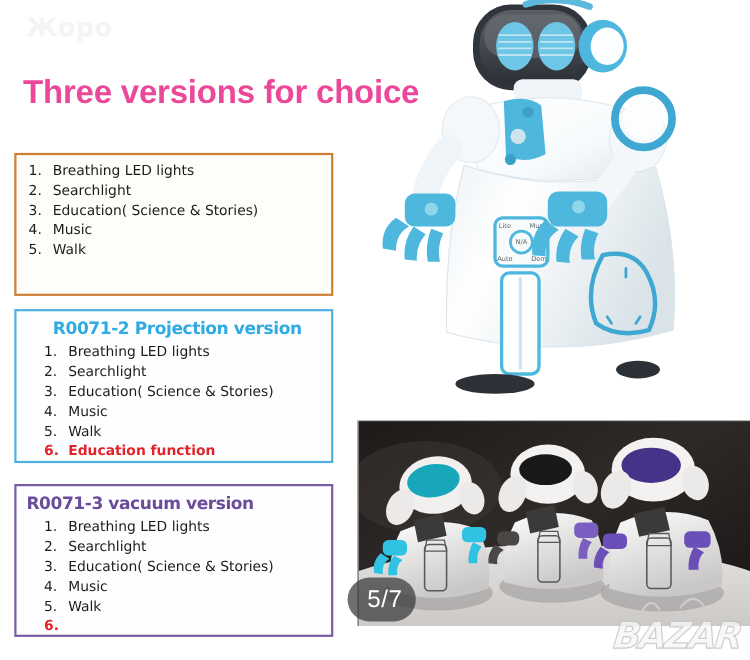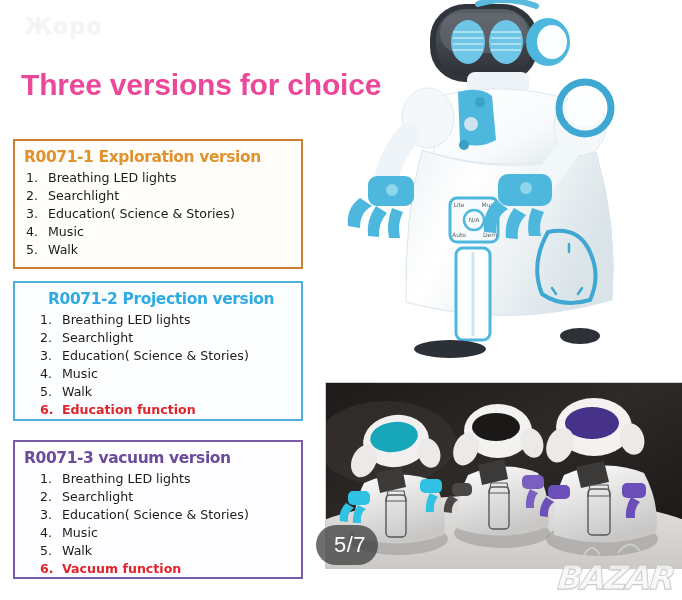--- a/index.html
+++ b/index.html
@@ -149,21 +149,20 @@
   }
 </style>
 </head>
 <body>
 
 <div id="wm-top">Жоро</div>
 
 <div id="page-title">Three versions for choice</div>
 
 <div class="vbox" id="vbox-1">
-  <div class="vbox-title">R0071-1 Exploration version</div>
   <ul class="vlist">
     <li class="vitem">
       <span class="vnum">1.</span>
       <span class="vtext">Breathing LED lights</span>
     </li>
     <li class="vitem">
       <span class="vnum">2.</span>
       <span class="vtext">Searchlight</span>
     </li>
     <li class="vitem">
@@ -229,21 +228,20 @@
     <li class="vitem">
       <span class="vnum">4.</span>
       <span class="vtext">Music</span>
     </li>
     <li class="vitem">
       <span class="vnum">5.</span>
       <span class="vtext">Walk</span>
     </li>
     <li class="vitem accent">
       <span class="vnum">6.</span>
-      <span class="vtext">Vacuum function</span>
     </li>
   </ul>
 </div>
 
 <div id="hero-robot">
   <svg viewBox="0 0 352 380" xmlns="http://www.w3.org/2000/svg">
     <defs>
       <linearGradient id="bodyG" x1="0" y1="0" x2="1" y2="1">
         <stop offset="0%" stop-color="#ffffff"></stop>
         <stop offset="62%" stop-color="#f7fafc"></stop>

